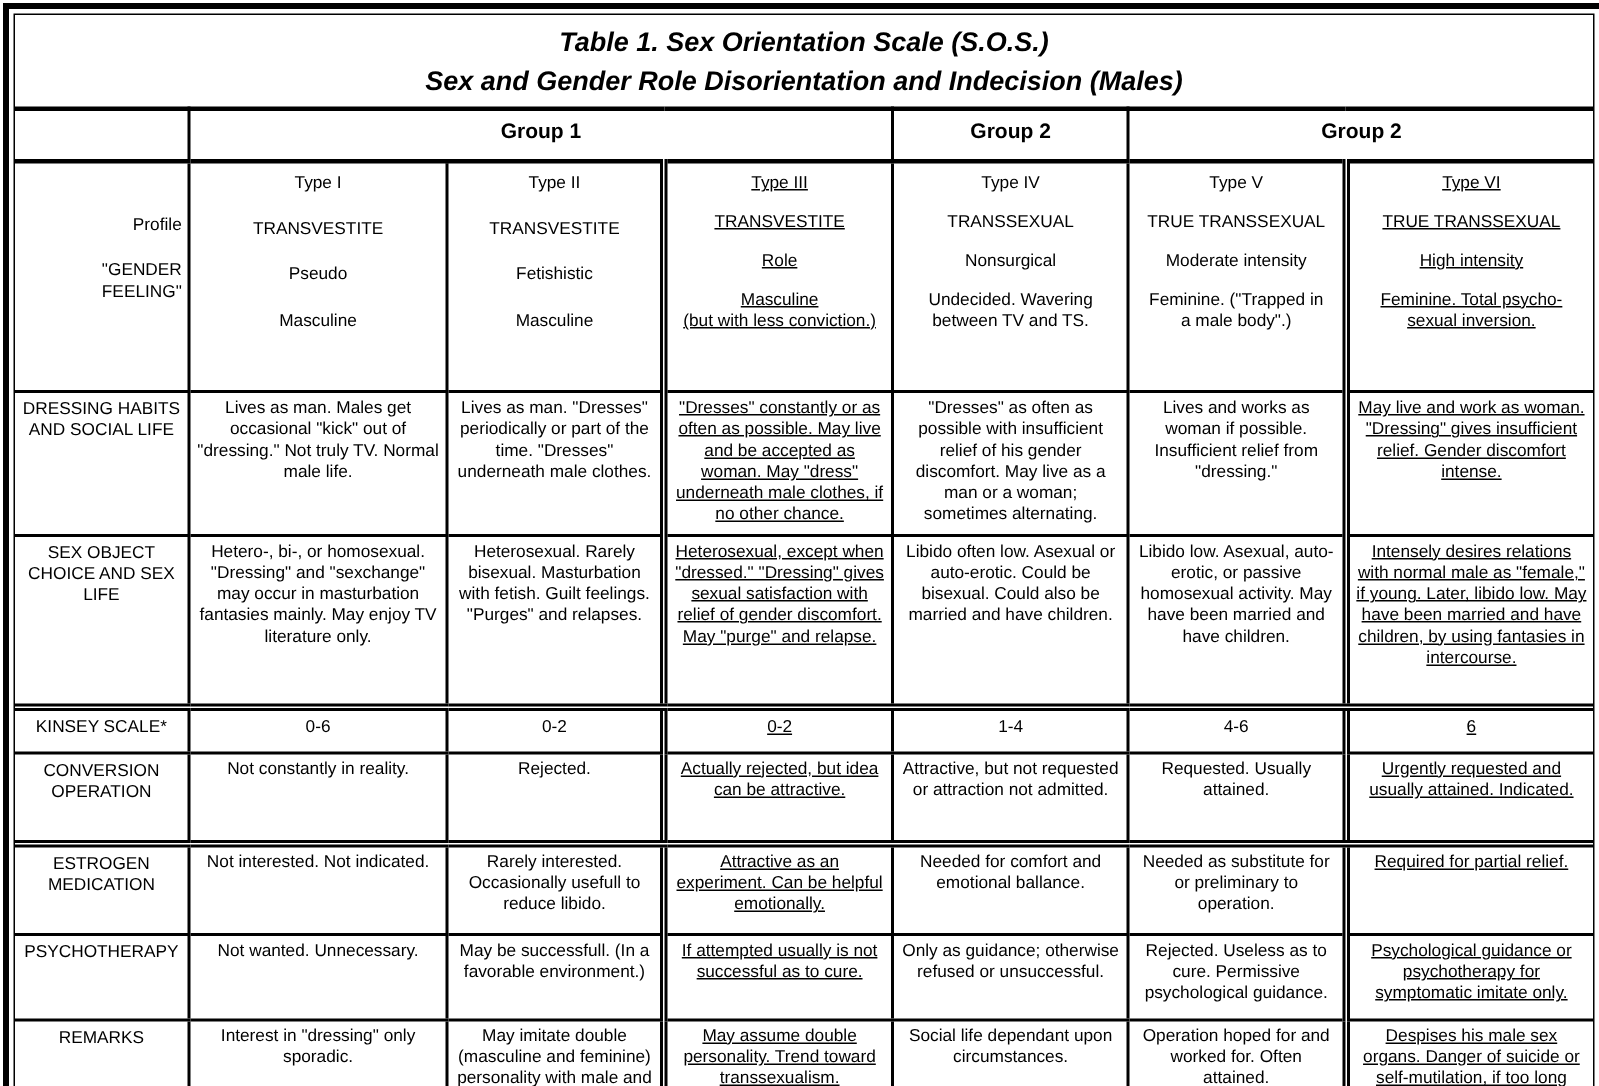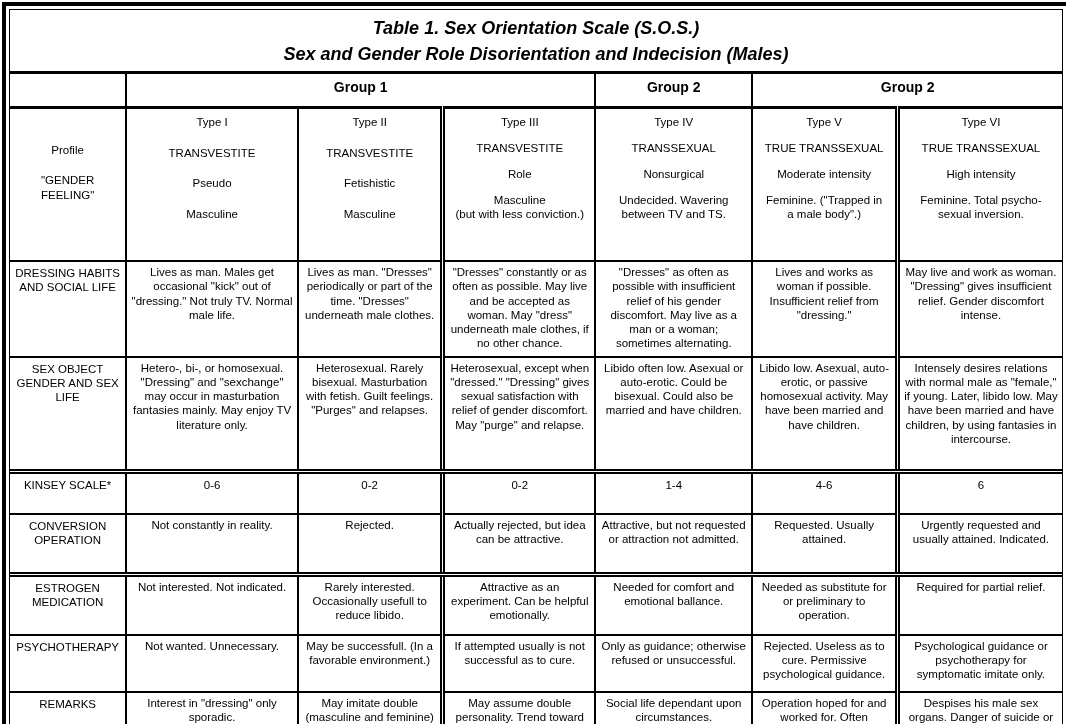--- a/index.html
+++ b/index.html
@@ -3,33 +3,33 @@
 <meta charset="utf-8">
 <style>
   html,body{margin:0;padding:0;background:#fff;}
   body{width:1066px;height:724px;position:relative;font-family:"Liberation Sans","DejaVu Sans",sans-serif;color:#000;}
   .frame{position:absolute;left:2px;top:2px;width:1054px;border:4px solid #000;padding:3px;background:#fff;}
   .frame-inner{border:1px solid #000;}
   table{border-collapse:collapse;width:100%;table-layout:fixed;}
   td{vertical-align:top;font-size:11.5px;line-height:1.24;text-align:center;padding:3px 4px 5px;
      border-left:2px solid #000;border-bottom:2px solid #000;word-wrap:break-word;}
   td.nol{border-left:none;}
-  td.dl{border-left:5px double #000;}
+  td.dl{border-left:5px double #000;text-decoration:underline;}
   tr.hb3 td{border-bottom:3px solid #000;}
   tr.hbd td{border-bottom:5px double #000;}
   .title-cell{border-left:none;padding:5px 4px 4px;}
   .title-line{font-size:18px;font-weight:bold;font-style:italic;line-height:1.45;}
   .group-cell{font-weight:bold;font-size:14px;padding-top:5px;height:22px;}
   .pcell{height:112px;padding-top:34px;}
-  .pline{margin-bottom:16px;}
+  .pline{margin-bottom:16px;text-align:right;}
   .tcell{height:112px;padding:0;}
   .tflex{display:flex;flex-direction:column;justify-content:space-between;align-items:center;height:106px;padding:6px 3px 4px;}
   .t-feeling{white-space:pre-line;}
   .lblcell{padding-top:4px;text-align:center;}
-  .kinsey td{height:20px;padding-top:4px;padding-bottom:15px;}
+  .kinsey td{height:20px;padding-top:4px;padding-bottom:3px;}
   tr.r-dress td{height:80px;}
   tr.r-sex td{height:102px;}
   tr.r-conv td{height:48px;}
   tr.r-estr td{height:48px;}
   tr.r-psy td{height:46px;}
   tr.r-rem td{height:64px;}
 </style>
 </head>
 <body>
 
@@ -124,21 +124,21 @@
     <td class="nol lblcell">DRESSING HABITS AND SOCIAL LIFE</td>
     <td>Lives as man. Males get occasional "kick" out of "dressing." Not truly TV. Normal male life.</td>
     <td>Lives as man. "Dresses" periodically or part of the time. "Dresses" underneath male clothes.</td>
     <td class="dl">"Dresses" constantly or as often as possible. May live and be accepted as woman. May "dress" underneath male clothes, if no other chance.</td>
     <td>"Dresses" as often as possible with insufficient relief of his gender discomfort. May live as a man or a woman; sometimes alternating.</td>
     <td>Lives and works as woman if possible. Insufficient relief from "dressing."</td>
     <td class="dl">May live and work as woman. "Dressing" gives insufficient relief. Gender discomfort intense.</td>
   </tr>
 
   <tr class="r-sex hbd">
-    <td class="nol lblcell">SEX OBJECT GENDER AND SEX LIFE</td>
+    <td class="nol lblcell">SEX OBJECT CHOICE AND SEX LIFE</td>
     <td>Hetero-, bi-, or homosexual. "Dressing" and "sexchange" may occur in masturbation fantasies mainly. May enjoy TV literature only.</td>
     <td>Heterosexual. Rarely bisexual. Masturbation with fetish. Guilt feelings. "Purges" and relapses.</td>
     <td class="dl">Heterosexual, except when "dressed." "Dressing" gives sexual satisfaction with relief of gender discomfort. May "purge" and relapse.</td>
     <td>Libido often low. Asexual or auto-erotic. Could be bisexual. Could also be married and have children.</td>
     <td>Libido low. Asexual, auto-erotic, or passive homosexual activity. May have been married and have children.</td>
     <td class="dl">Intensely desires relations with normal male as "female," if young. Later, libido low. May have been married and have children, by using fantasies in intercourse.</td>
   </tr>
 
   <tr class="kinsey">
     <td class="nol">KINSEY SCALE*</td>

